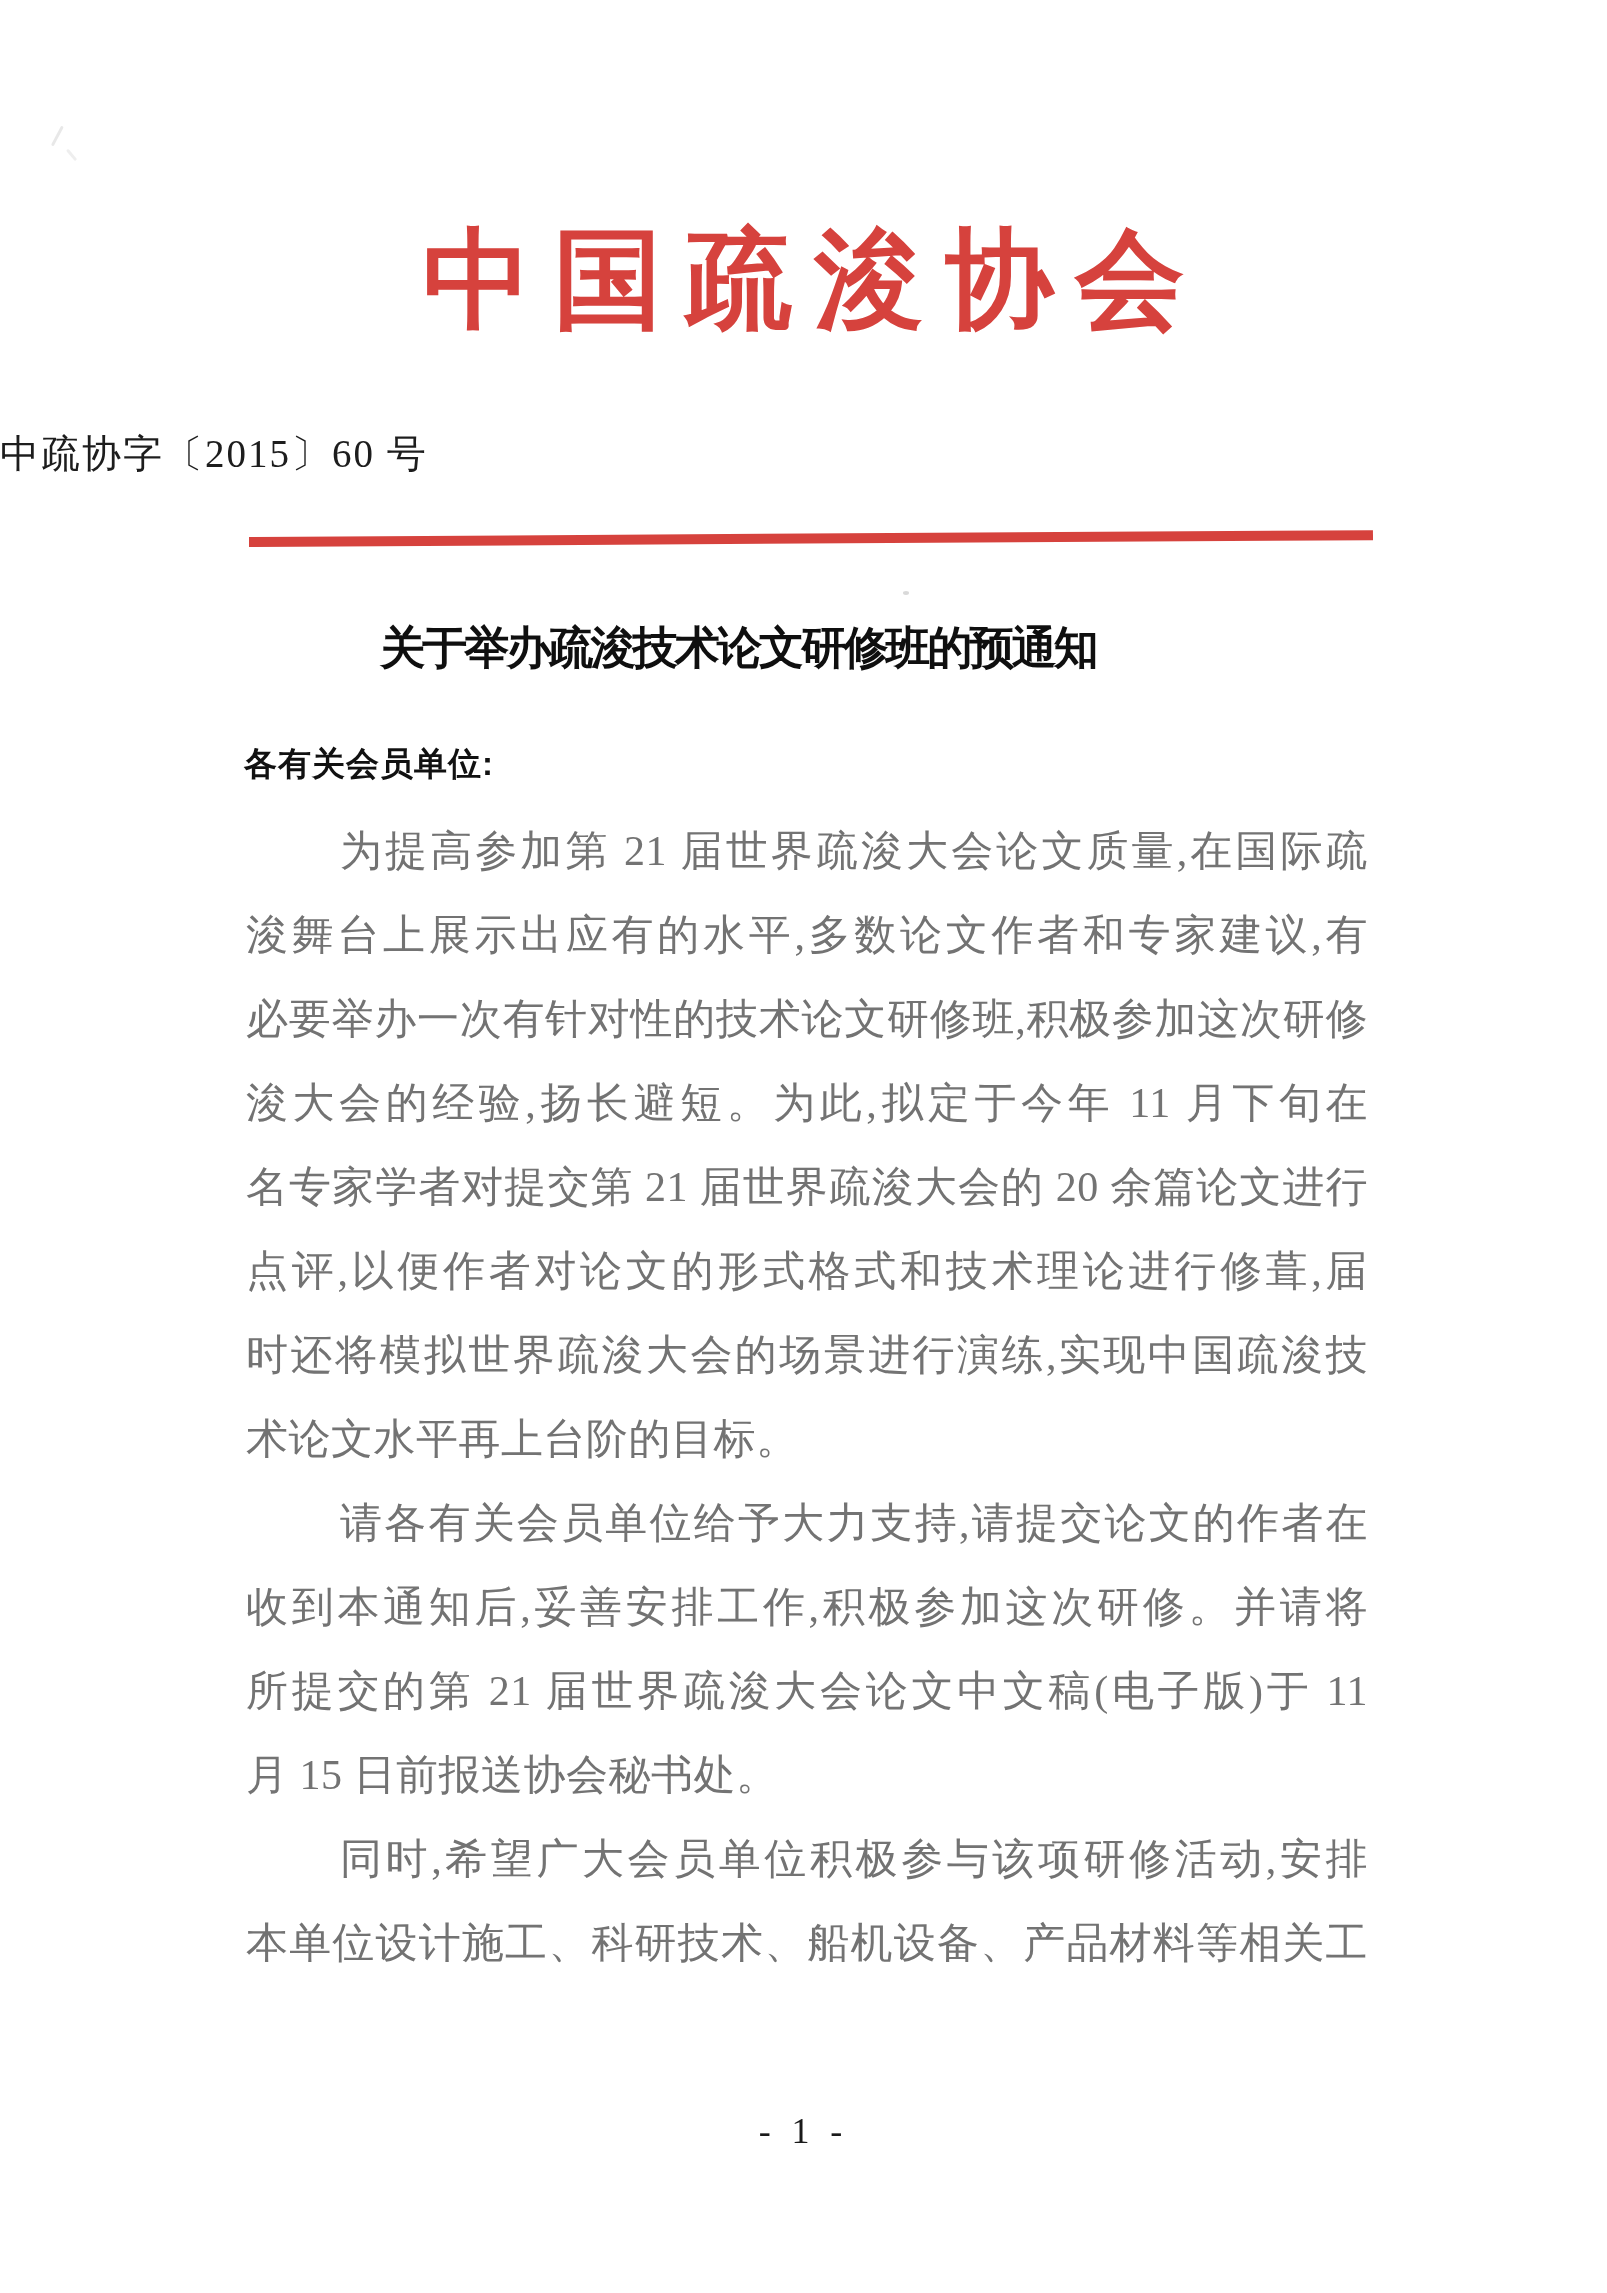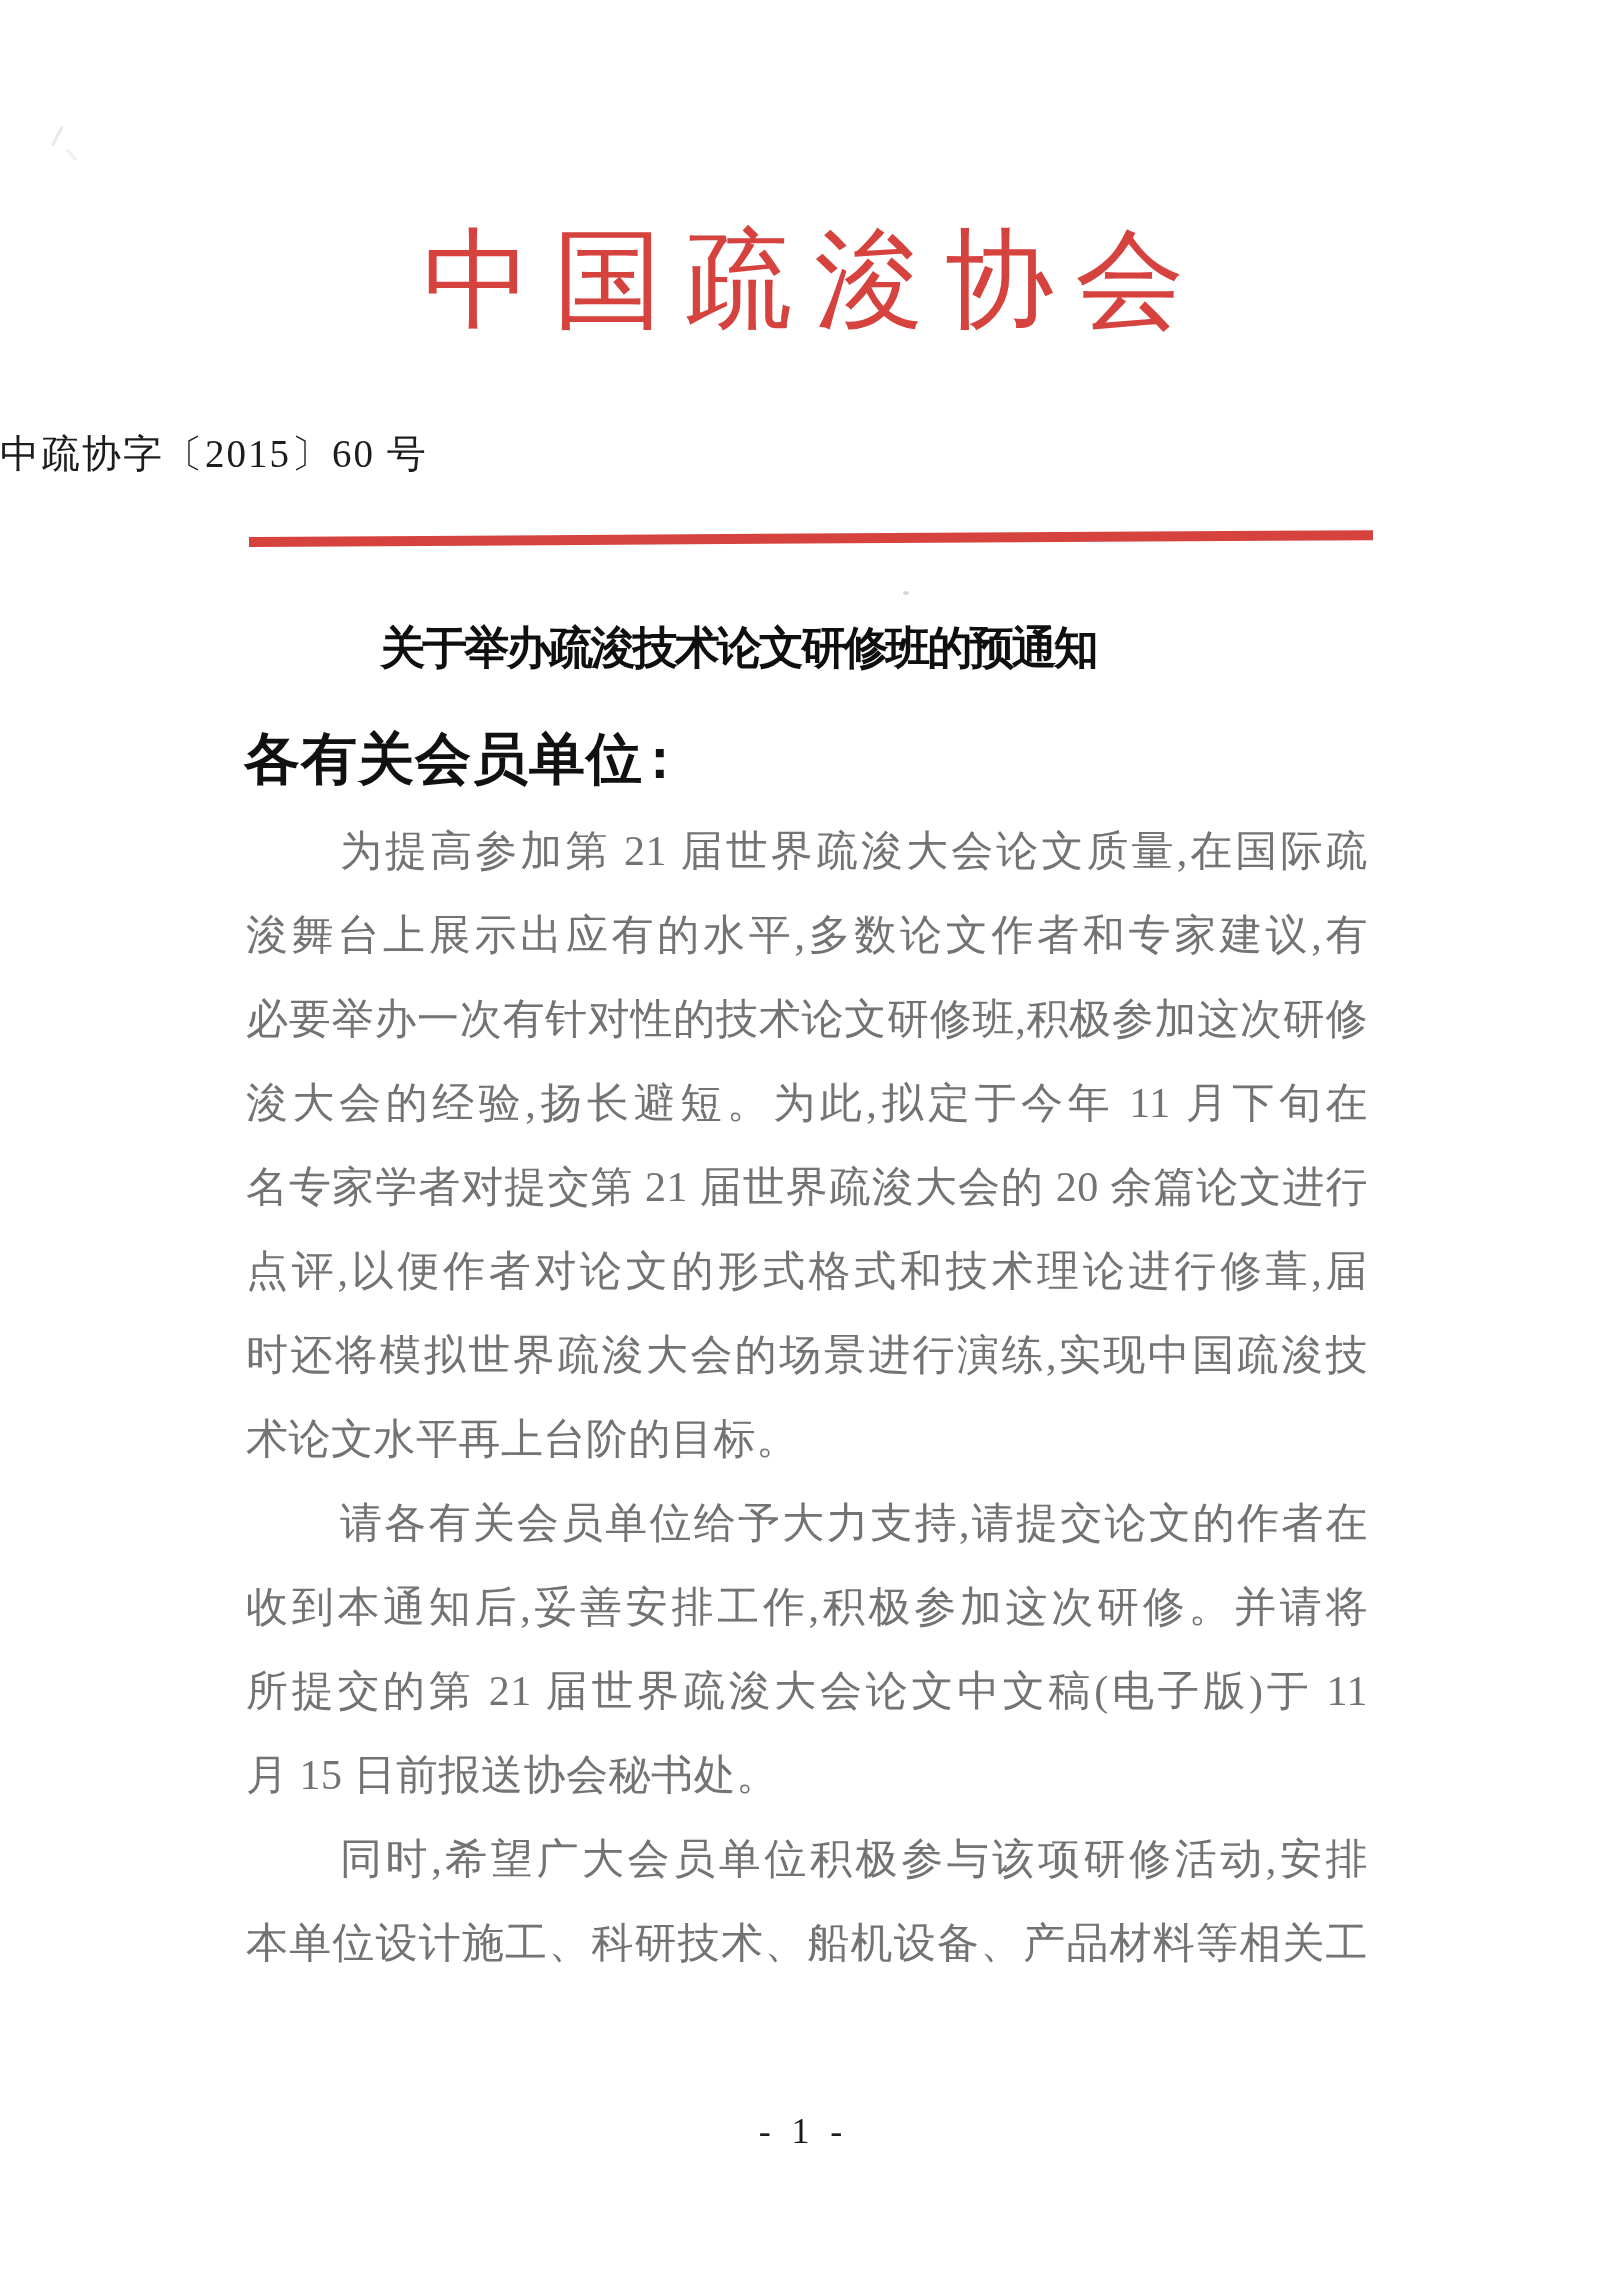--- a/index.html
+++ b/index.html
@@ -11,21 +11,21 @@
     font-family:"Liberation Serif","DejaVu Serif",serif;
     color:#161616;
   }
   
   .org-title{
     position:absolute;
     top:220px;left:0;width:1607px;
     margin:0;
     text-align:center;
     font-family:"Liberation Serif","DejaVu Serif",serif;
-    font-weight:400;
+    font-weight:700;
     font-size:109px;
     line-height:121px;
     letter-spacing:21.5px;
     text-indent:21.5px; 
     white-space:nowrap;
   }
   
   .doc-number{
     position:absolute;
     top:427px;left:0;width:1607px;
@@ -54,23 +54,23 @@
     font-weight:700;
     letter-spacing:-2.9px;
     white-space:nowrap;
     color:#0f0f0f;
     text-align:center;
   }
   
   .salutation{
     position:absolute;
     left:244px;top:737px;
-    font-family:Liberation Mono, monospace;
+    font-family:Liberation Sans, sans-serif;
     font-weight:700;
-    font-size:56px;
+    font-size:33px;
     line-height:53px;
     letter-spacing:1px;
     color:#111;
     white-space:nowrap;
   }
   
   .body-lines{
     position:absolute;
     left:246px;top:809px;
     width:1122px;

